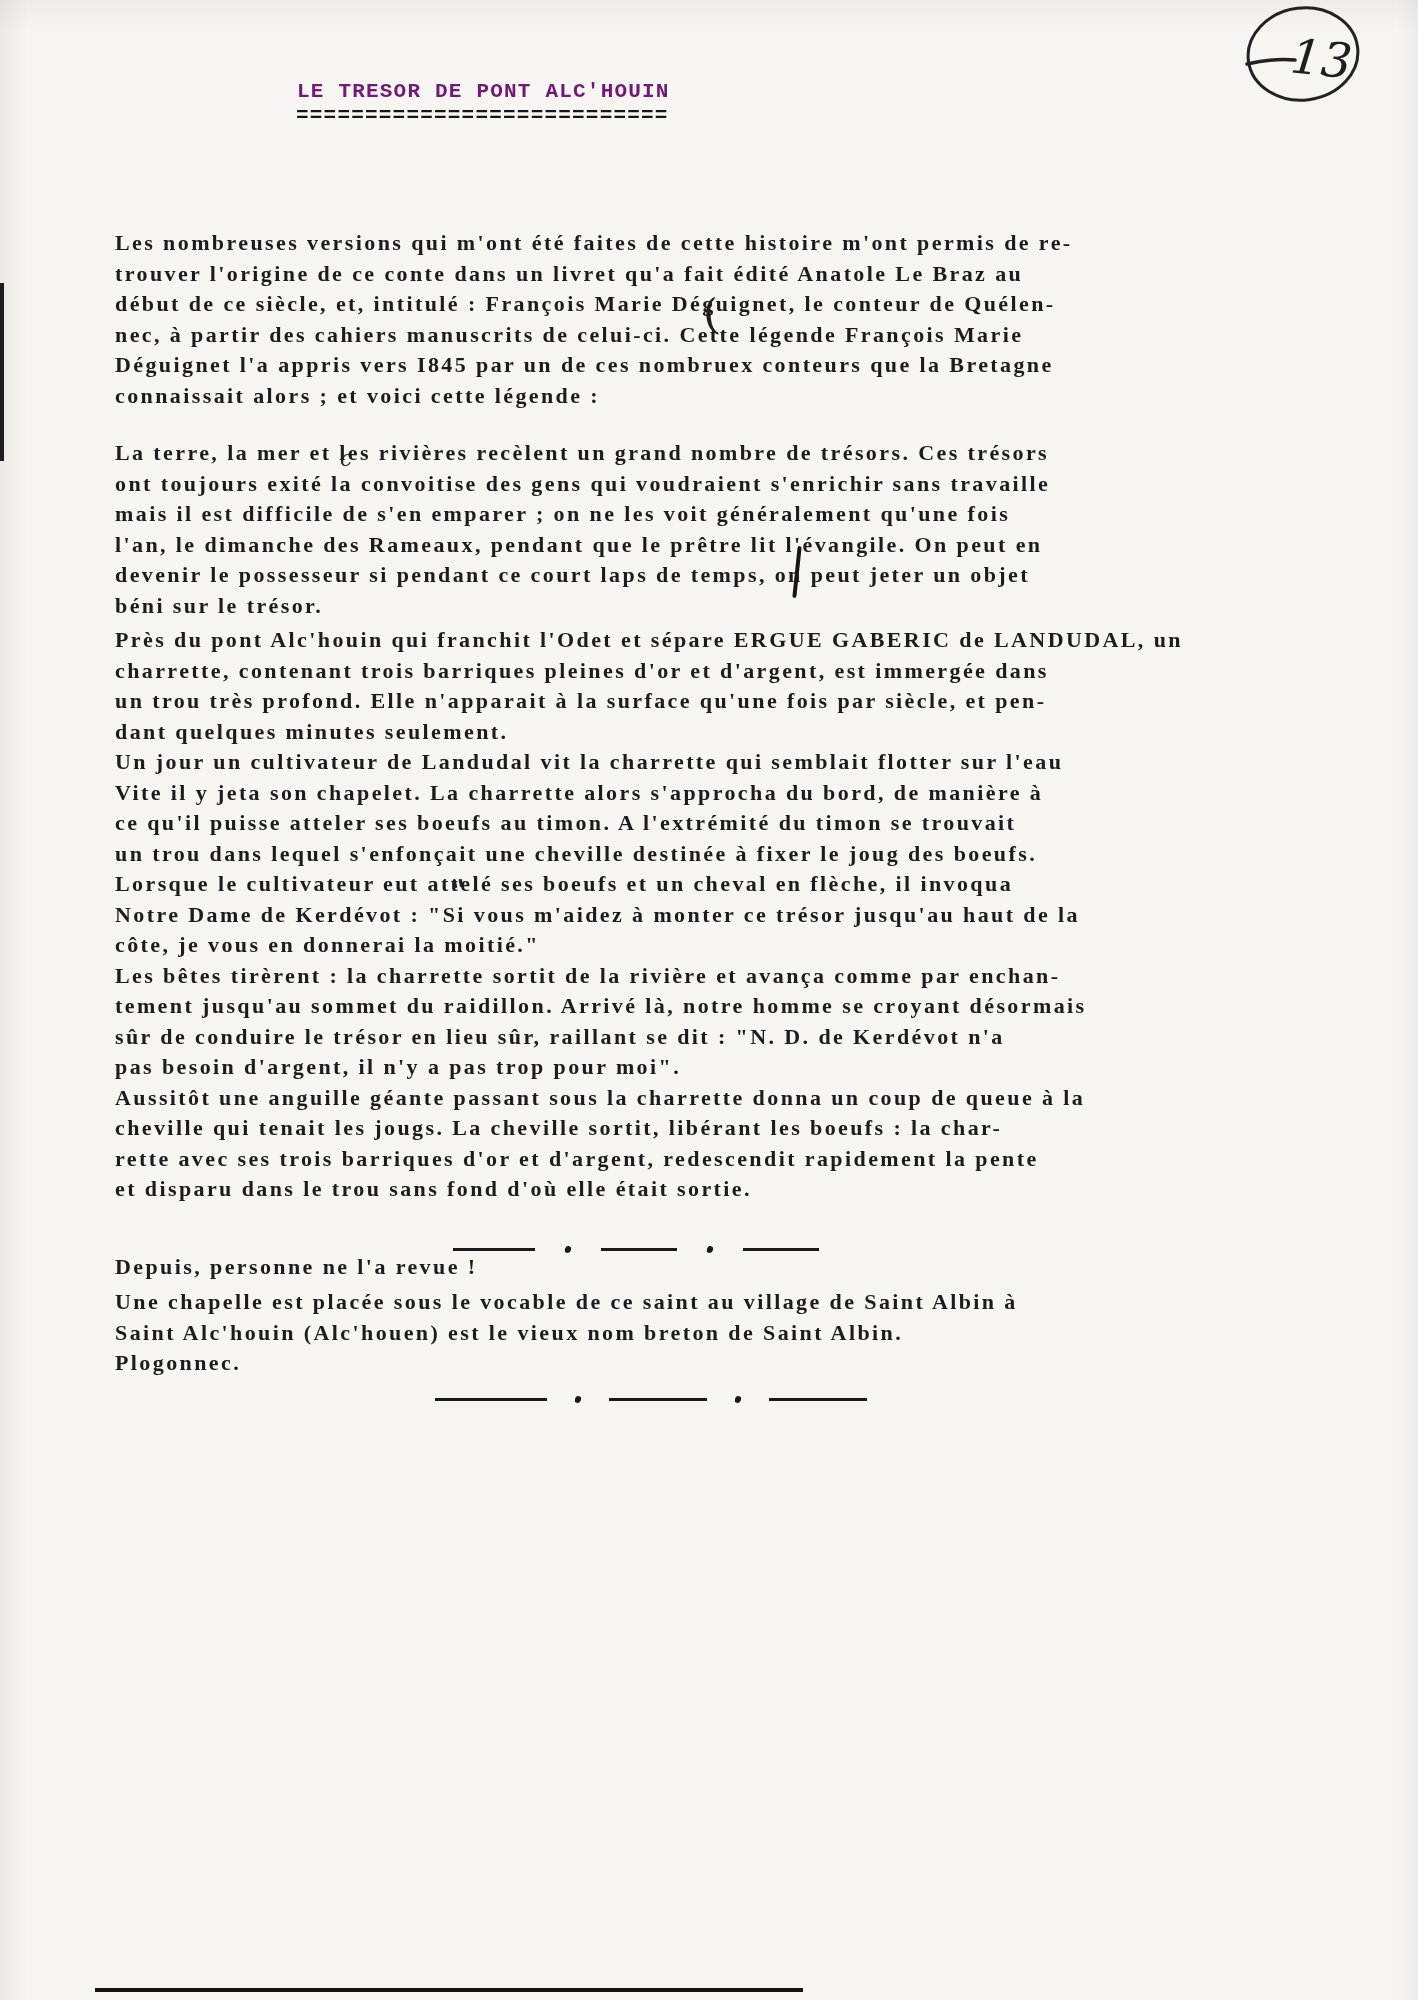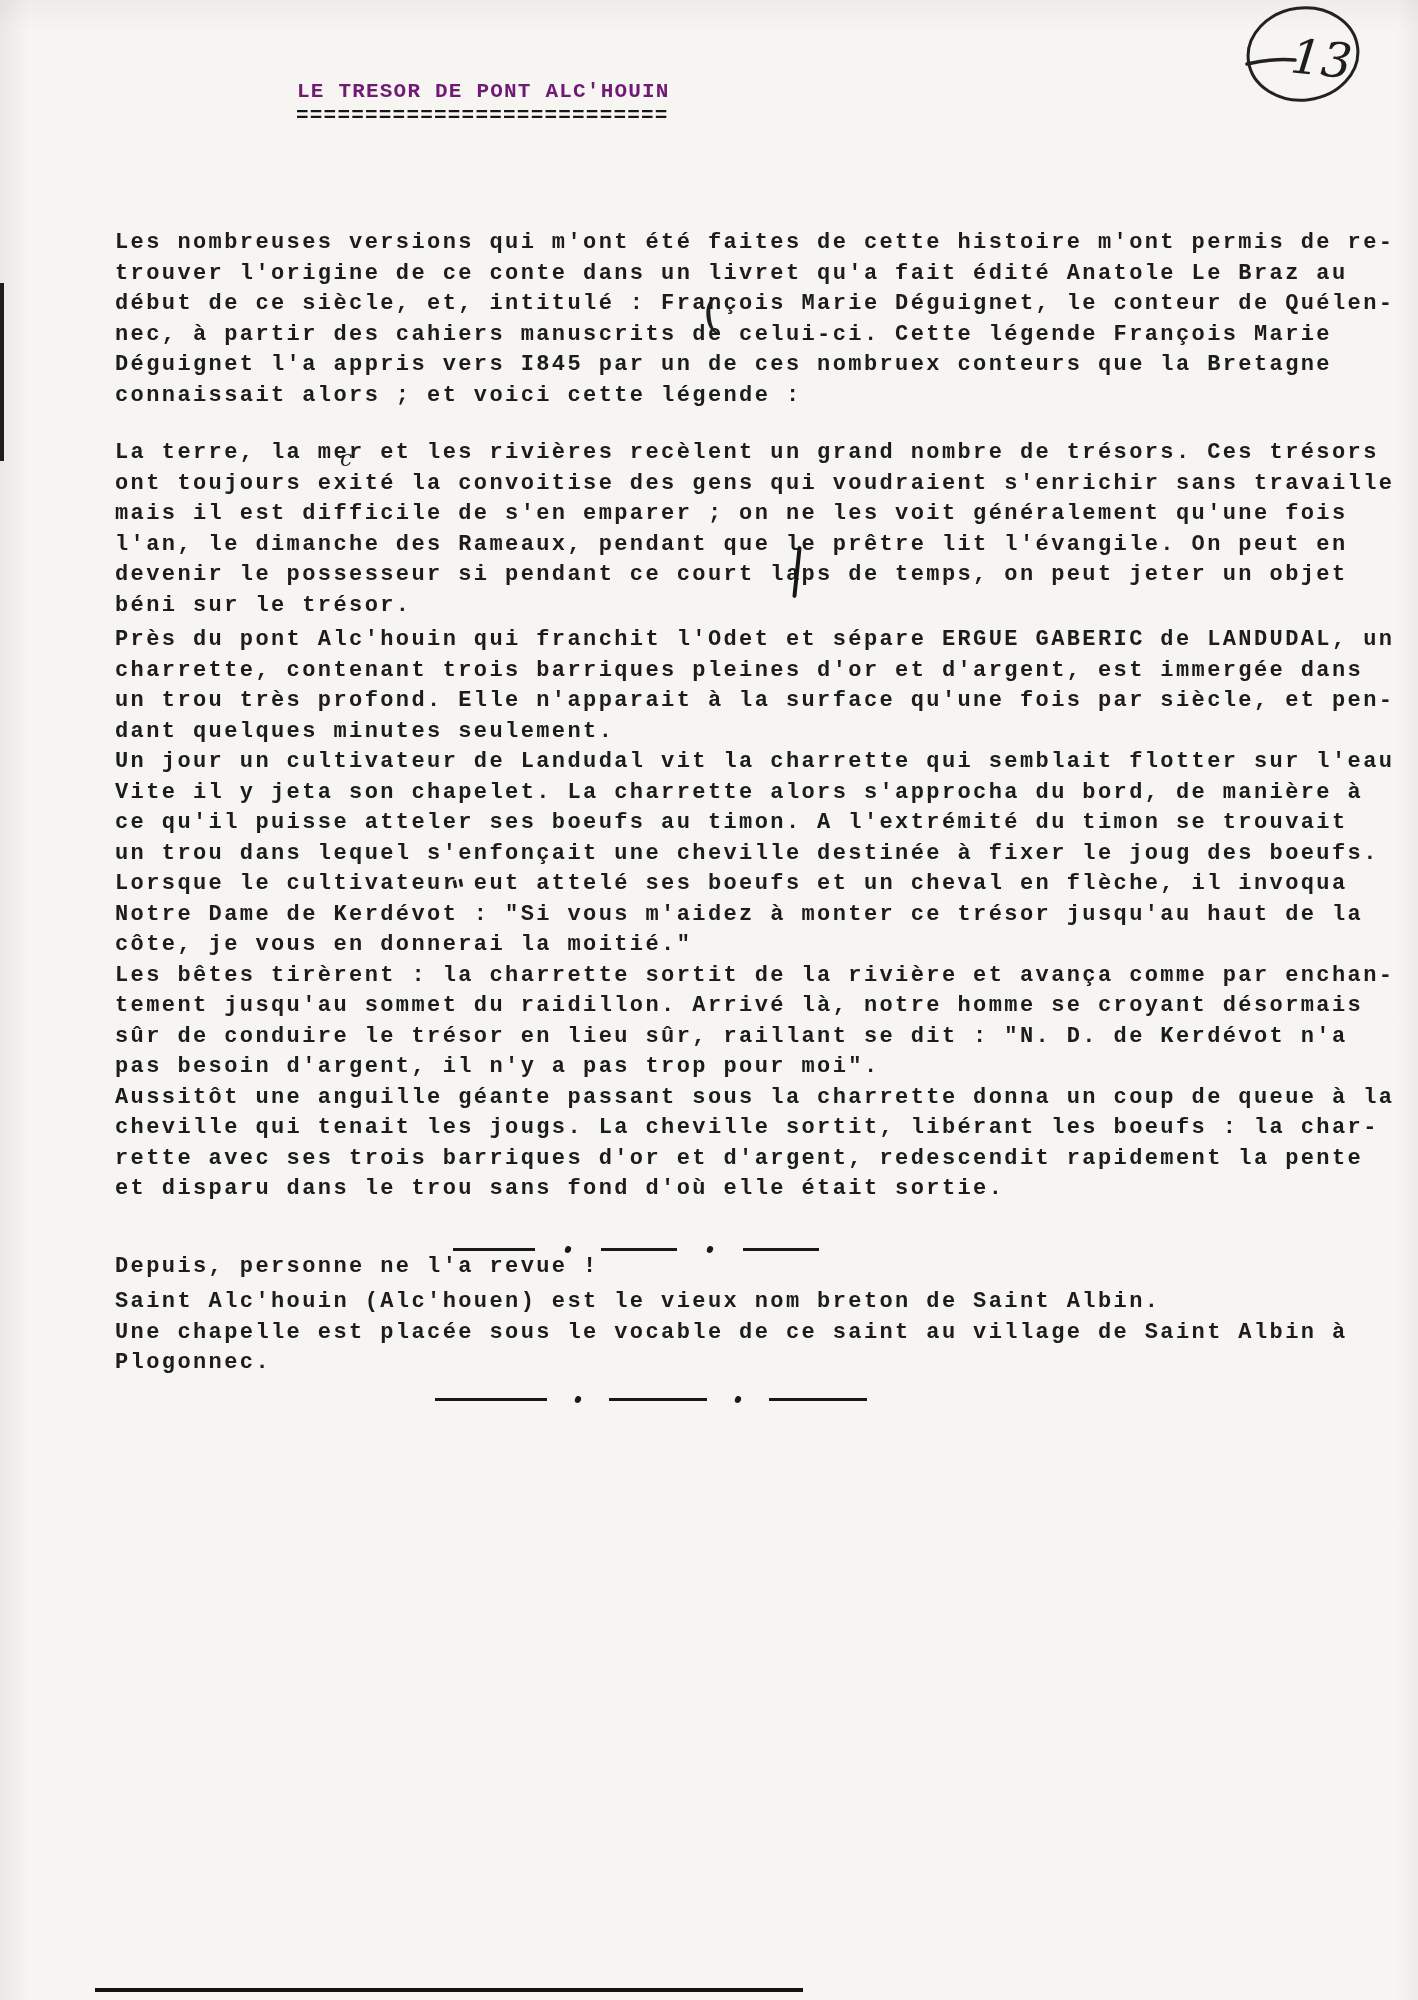--- a/index.html
+++ b/index.html
@@ -28,21 +28,21 @@
   }
   .title-underline{
     position:absolute;left:296px;top:104px;
     font-size:21px;font-weight:700;letter-spacing:1.2px;
     white-space:pre;color:#151515;
   }
   .para{
     position:absolute;left:115px;
     font-size:22px;font-weight:700;
     letter-spacing:2.4px;line-height:30.5px;
-    white-space:pre;color:#1c1c1c;
+    white-space:pre;color:#1c1c1c;font-family:Liberation Serif, serif;
   }
   .line{height:30.5px;}
   .closing{top:1252px;}
   .note{line-height:31px;}
   .divider{
     position:absolute;display:flex;align-items:center;
   }
   .divider .seg{border-top:3px solid #191919;display:inline-block;}
   .divider .mark{
     width:6px;height:7px;background:#191919;border-radius:50% 50% 60% 40%;
@@ -95,21 +95,21 @@
   <div class="para closing">Depuis, personne ne l'a revue !</div>
 
   <div class="divider d1">
     <span class="seg" style="width:82px"></span>
     <span class="mark"></span>
     <span class="seg" style="width:76px"></span>
     <span class="mark"></span>
     <span class="seg" style="width:76px"></span>
   </div>
 
-  <div class="para note" style="top:1286px"><div class="line">Saint Alc'houin (Alc'houen) est le vieux nom breton de Saint Albin.</div><div class="line">Une chapelle est placée sous le vocable de ce saint au village de Saint Albin à</div><div class="line">Plogonnec.</div></div>
+  <div class="para note" style="top:1286px"><div class="line">Une chapelle est placée sous le vocable de ce saint au village de Saint Albin à</div><div class="line">Saint Alc'houin (Alc'houen) est le vieux nom breton de Saint Albin.</div><div class="line">Plogonnec.</div></div>
 
   <div class="divider d2">
     <span class="seg" style="width:112px"></span>
     <span class="mark"></span>
     <span class="seg" style="width:98px"></span>
     <span class="mark"></span>
     <span class="seg" style="width:98px"></span>
   </div>
 
   <span class="hand paren-mark">(</span>

